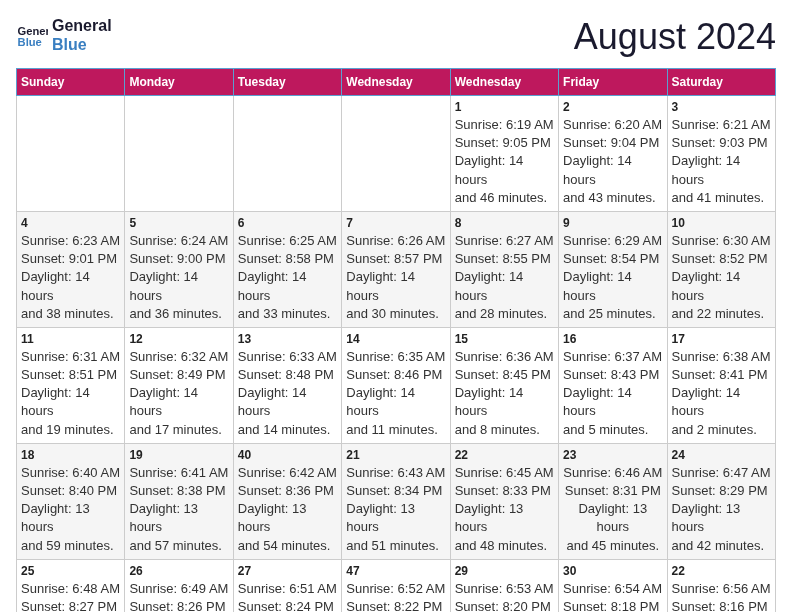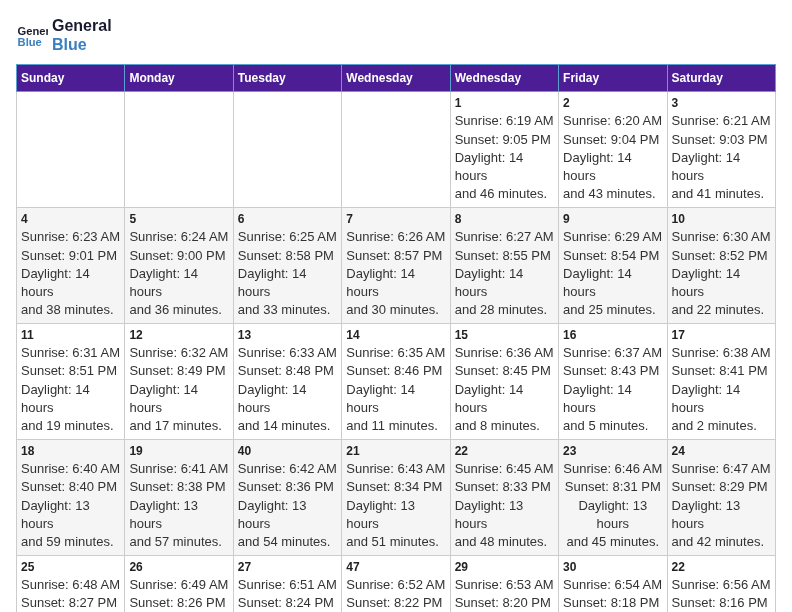--- a/index.html
+++ b/index.html
@@ -36,21 +36,21 @@
     .location {
       font-size: 16px;
       color: #444;
     }
     .calendar {
       width: 100%;
       border-collapse: collapse;
       font-size: 11px;
     }
     .calendar th {
-      background: #4c1d95;
+      background: #be185d;
       color: #fff;
       padding: 6px 4px;
       text-align: left;
       font-weight: bold;
       font-size: 12px;
       border: 1px solid #5a9fd1;
     }
     .calendar td {
       border: 1px solid #ccc;
       padding: 4px;
@@ -87,20 +87,21 @@
       <text x="2" y="20" font-size="14" font-weight="bold" fill="#1a1a2e">General</text>
       <text x="2" y="34" font-size="14" font-weight="bold" fill="#3a7fc1">Blue</text>
       <polygon points="32,5 40,15 36,10" fill="#3a7fc1"></polygon>
     </svg>
     <div style="line-height:1.2">
       <div style="font-size:16px;font-weight:bold;color:#1a1a2e;">General</div>
       <div style="font-size:16px;font-weight:bold;color:#3a7fc1;">Blue</div>
     </div>
   </div>
   <div class="title-block">
+    <div class="month-title">August 2024</div>
   </div>
 </div>
 
 <table class="calendar">
   <thead>
     <tr>
     <th>Sunday</th>
         <th>Monday</th>
         <th>Tuesday</th>
         <th>Wednesday</th>

